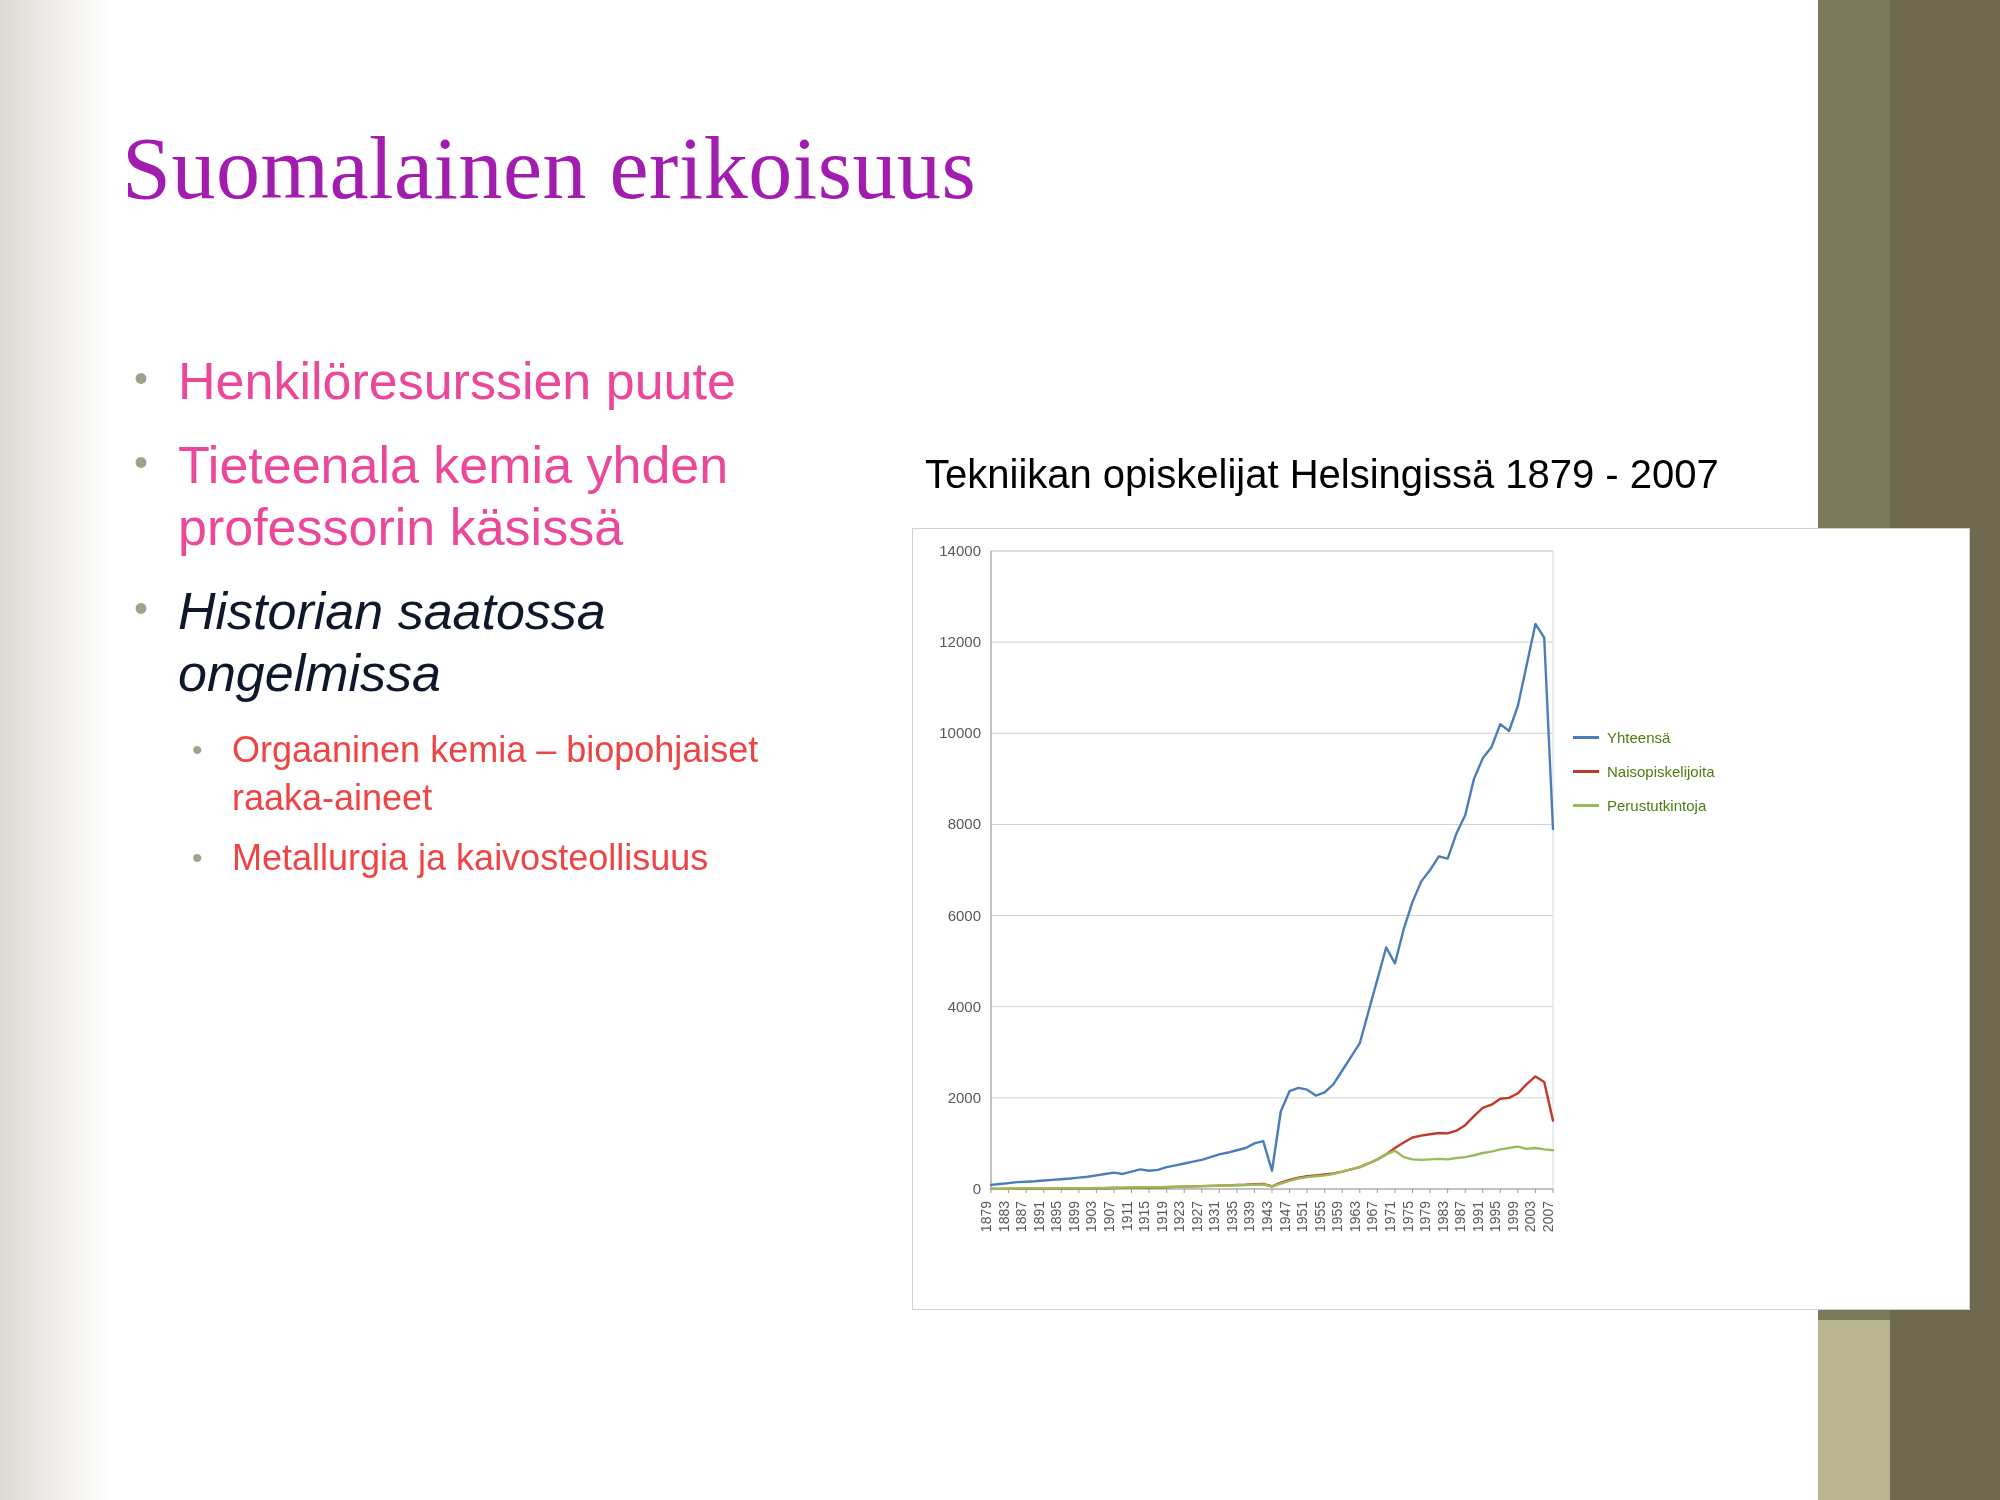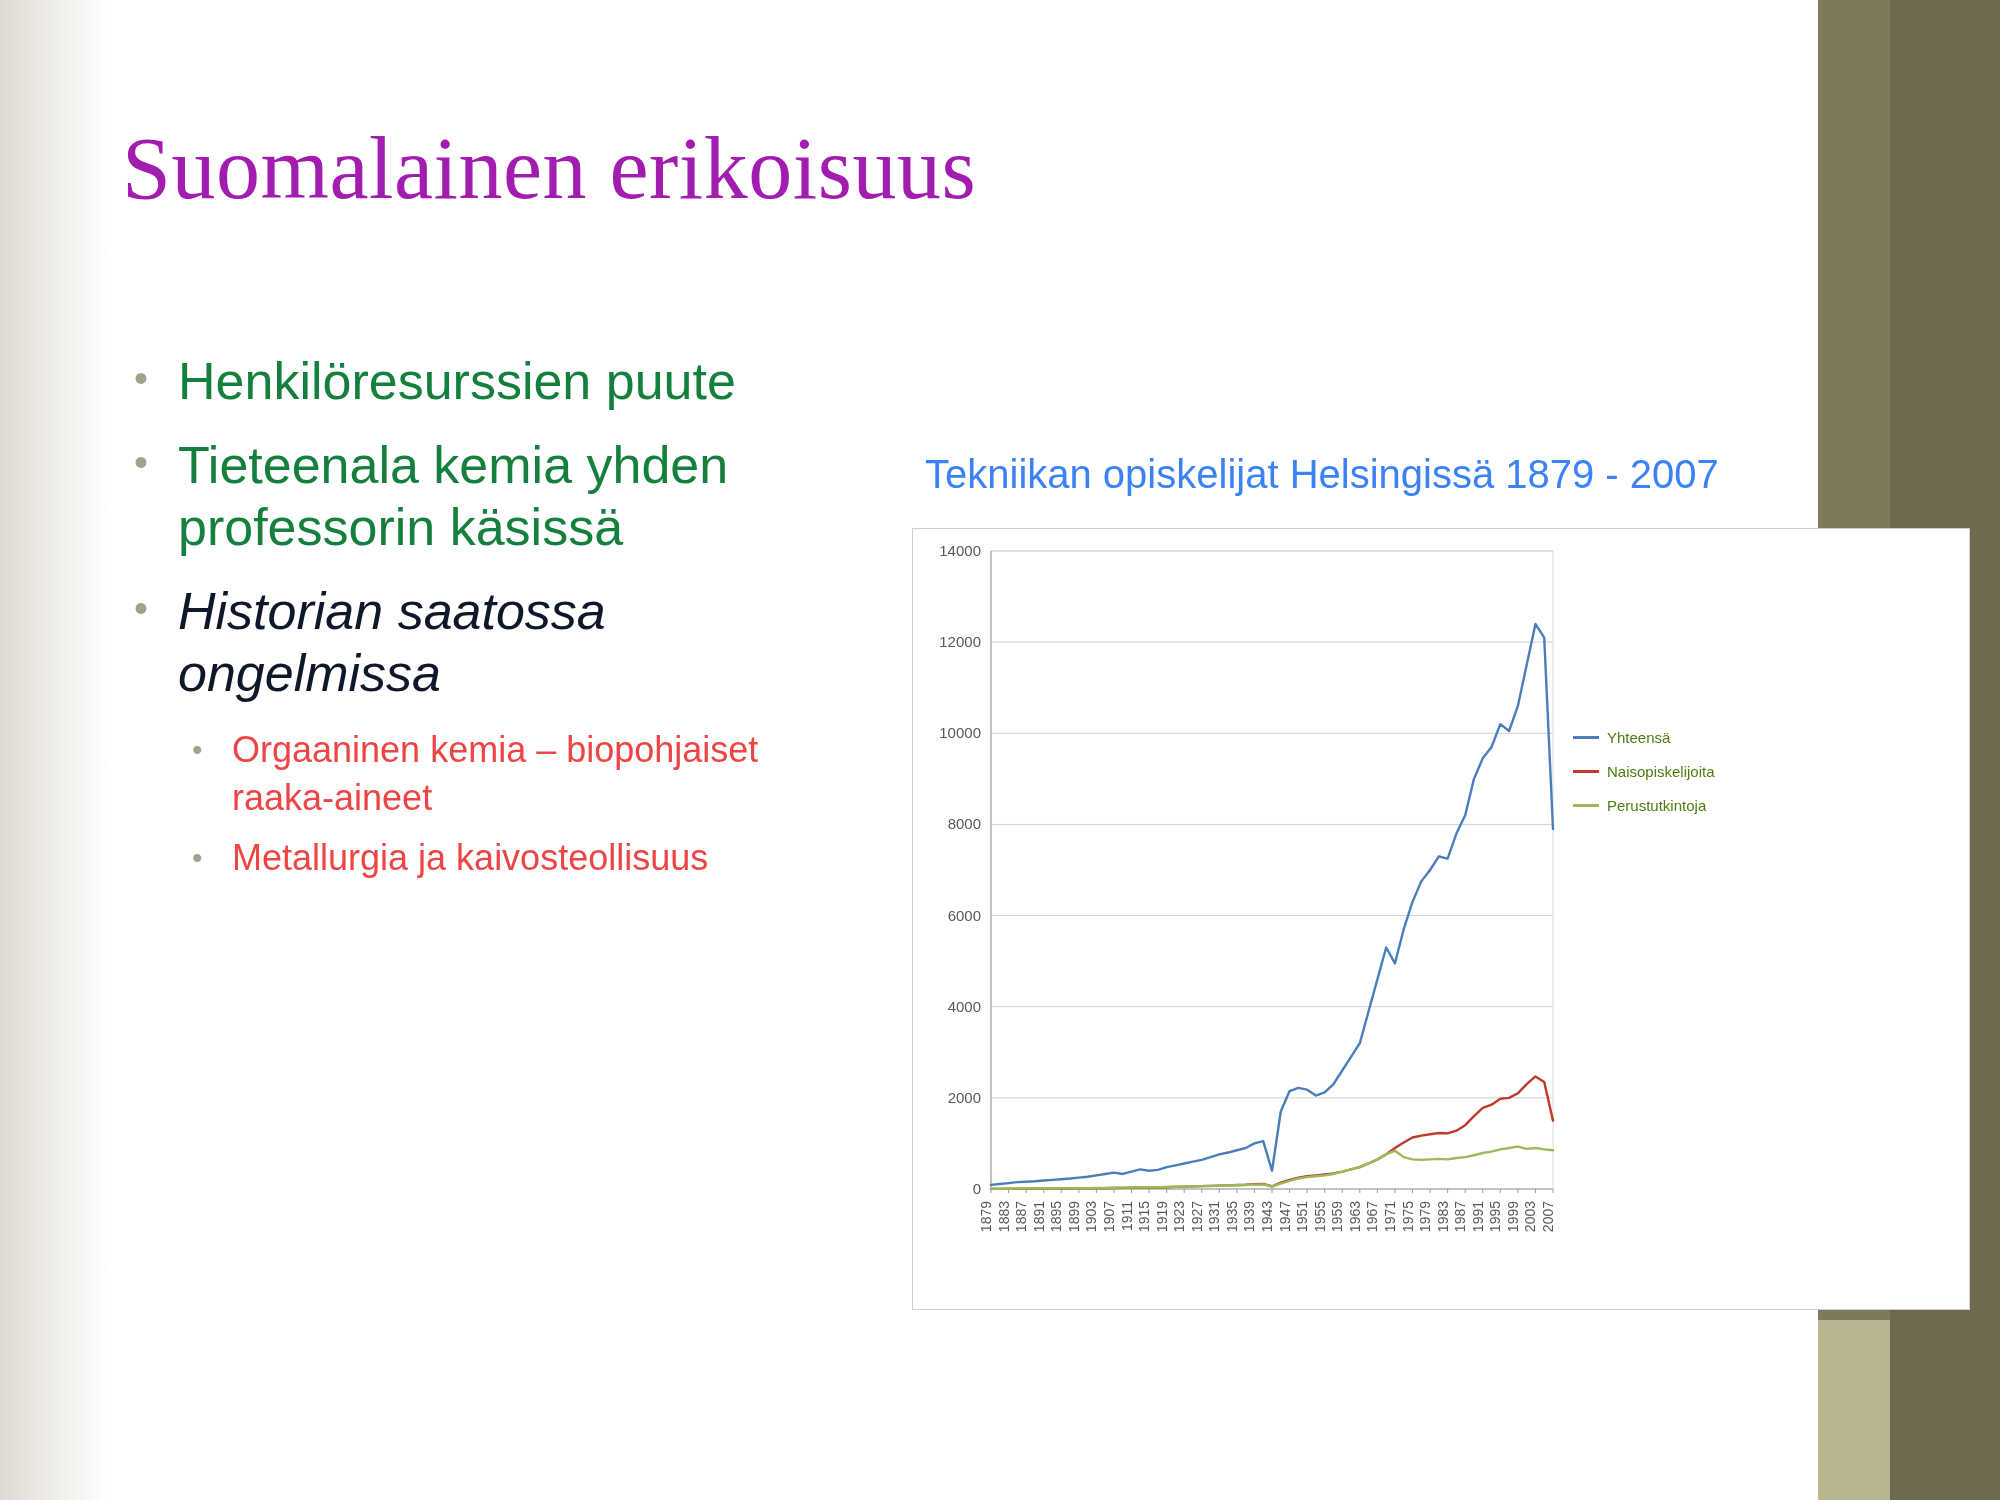--- a/index.html
+++ b/index.html
@@ -79,21 +79,21 @@
     width: 44px;
     font-size: 40px;
     line-height: 56px;
     color: #9aa58b;
     text-align: left;
     padding-left: 4px;
   }
   .bullet-l1 .txt {
     font-size: 52px;
     line-height: 62px;
-    color: #15803d;
+    color: #ec4899;
     font-family: "Liberation Sans", sans-serif;
   }
   .bullet-l1.red .txt { color: #0f172a; font-style: italic; }
 
   .sub-list { margin-top: 6px; margin-left: 62px; }
   .bullet-l2 {
     display: flex;
     align-items: flex-start;
     margin-bottom: 12px;
   }
@@ -109,21 +109,21 @@
     line-height: 48px;
     color: #ef4444;
   }
 
   
   .chart-title {
     position: absolute;
     left: 925px;
     top: 452px;
     font-size: 40px;
-    color: #3b82f6;
+    color: #000000;
     white-space: nowrap;
   }
   .chart-box {
     position: absolute;
     left: 912px;
     top: 528px;
     width: 1058px;
     height: 782px;
     background: #ffffff;
     border: 1px solid #cfcfcf;

